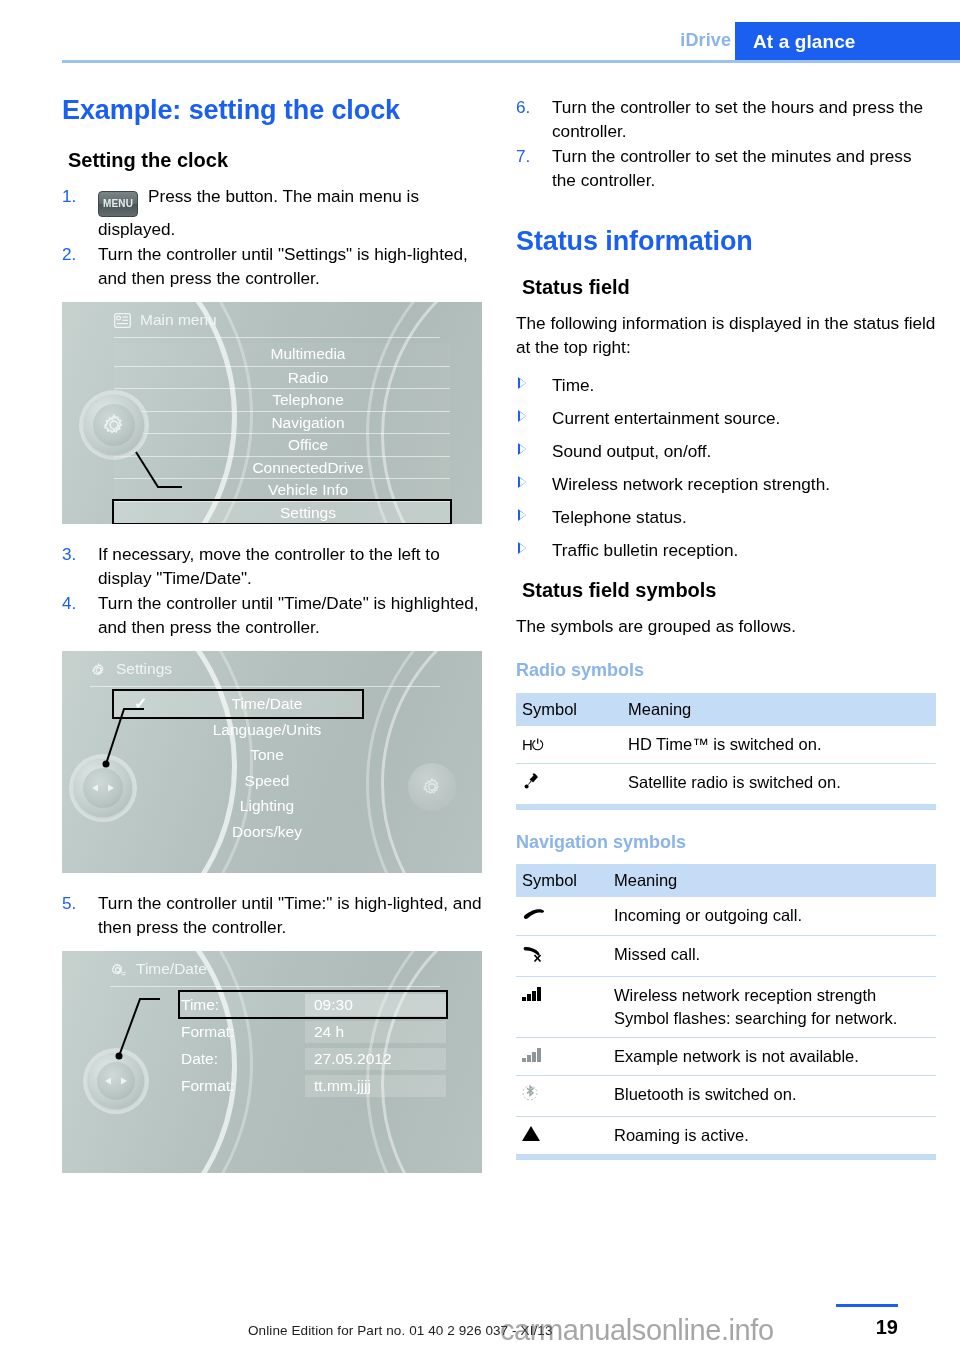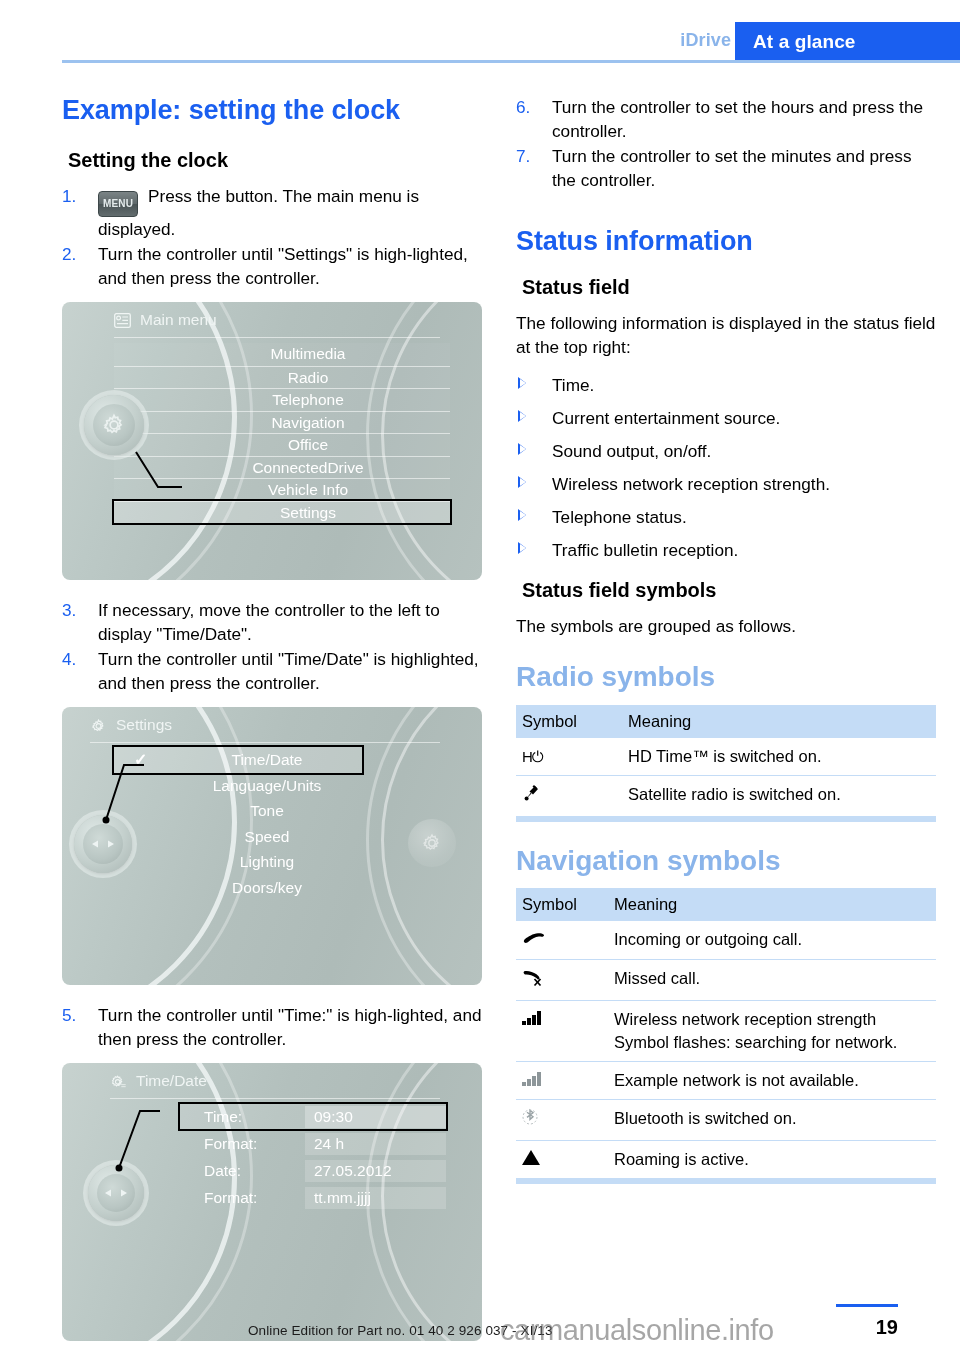--- a/index.html
+++ b/index.html
@@ -75,21 +75,21 @@
     letter-spacing: -0.1px;
   }
   h2.sub-title {
     font-size: 20px;
     font-weight: bold;
     color: #000000;
     margin: 0 0 12px 6px;
     line-height: 1.2;
   }
   h3.group-title {
-    font-size: 28px;
+    font-size: 18px;
     font-weight: bold;
     color: #8ab4ea;
     margin: 0 0 11px 0;
     line-height: 1.2;
   }
 
   p.body-text {
     font-size: 17.2px;
     line-height: 24px;
     margin: 0 0 14px 0;
@@ -161,25 +161,24 @@
     width: 0; height: 0;
     border-left: 6px solid #ffffff;
     border-top: 4px solid transparent;
     border-bottom: 4px solid transparent;
   }
 
   
   .idrive-shot {
     position: relative;
     width: 420px;
-    height: 278px;
+    height: 222px;
     margin: 4px 0 18px 0;
     overflow: hidden;
     background: linear-gradient(110deg, #c7d2cf 0%, #bcc9c6 22%, #b3c0bd 45%, #aebbb8 70%, #b6c2bf 100%);
-    border-radius: 8px;
   }
   .shot-arc {
     position: absolute;
     border-radius: 50%;
     border: 3px solid rgba(255,255,255,0.42);
     pointer-events: none;
   }
   .arc-a {
     left: -235px; top: -90px;
     width: 400px; height: 400px;
@@ -276,21 +275,21 @@
     display: flex;
     height: 25px;
     align-items: center;
     margin-bottom: 2px;
     position: relative;
   }
   .td-row .lbl {
     width: 125px;
     color: #ffffff;
     font-size: 15.5px;
-    padding-left: 24px;
+    padding-left: 1px;
     box-sizing: border-box;
   }
   .td-row .val {
     flex: 1;
     color: #ffffff;
     font-size: 15.5px;
     background: rgba(255,255,255,0.18);
     height: 22px;
     line-height: 22px;
     padding-left: 9px;

